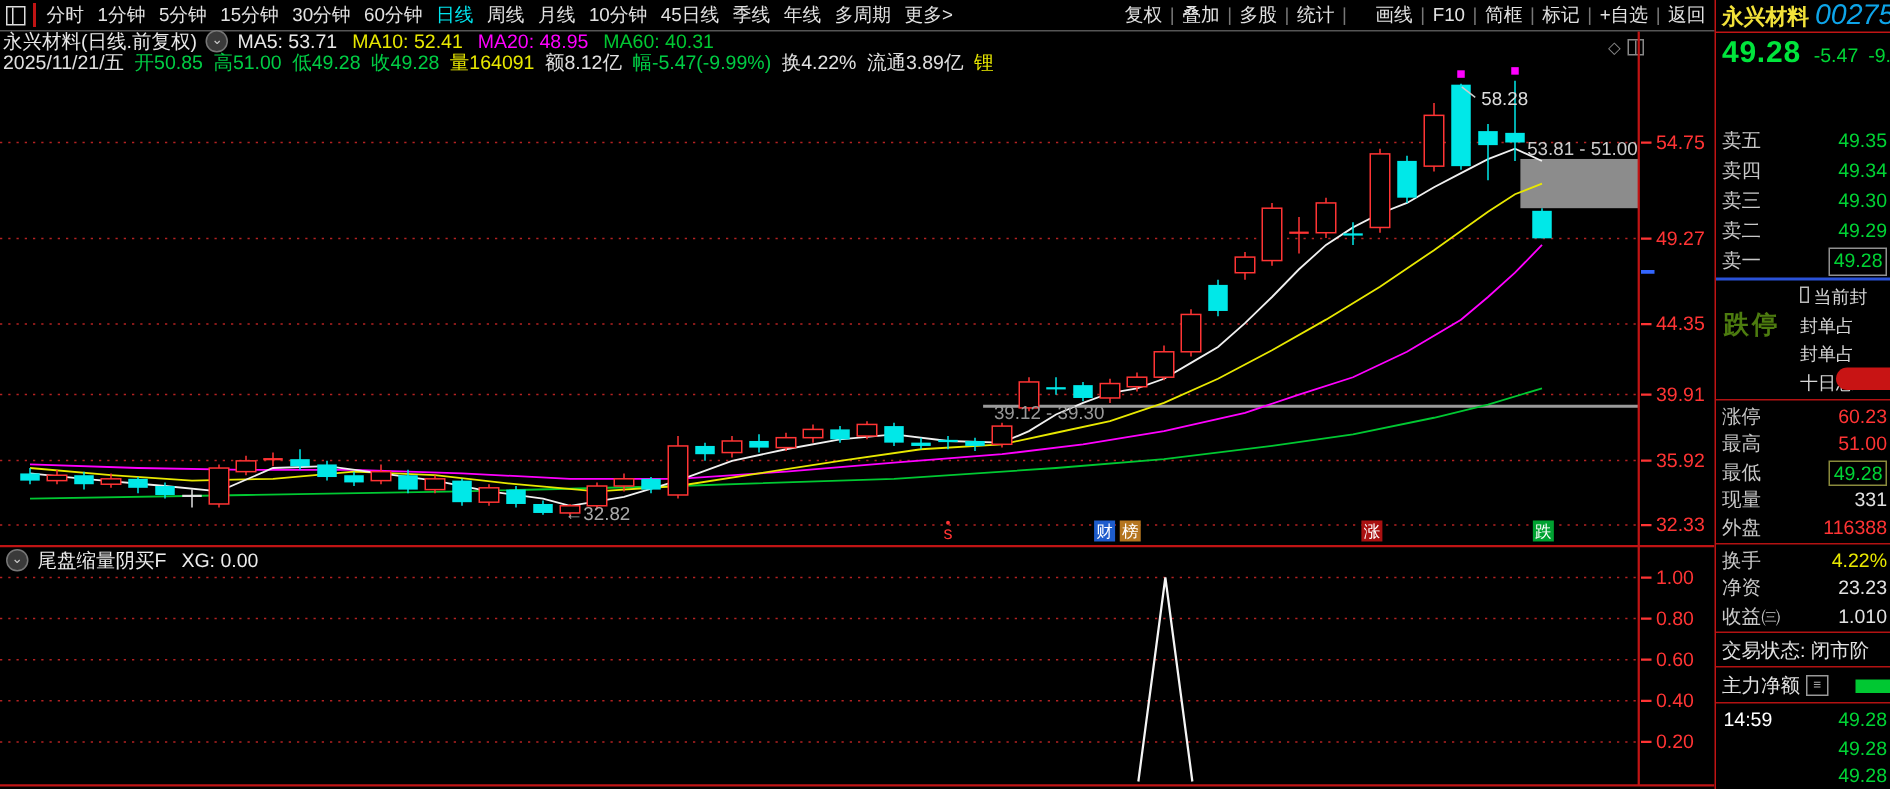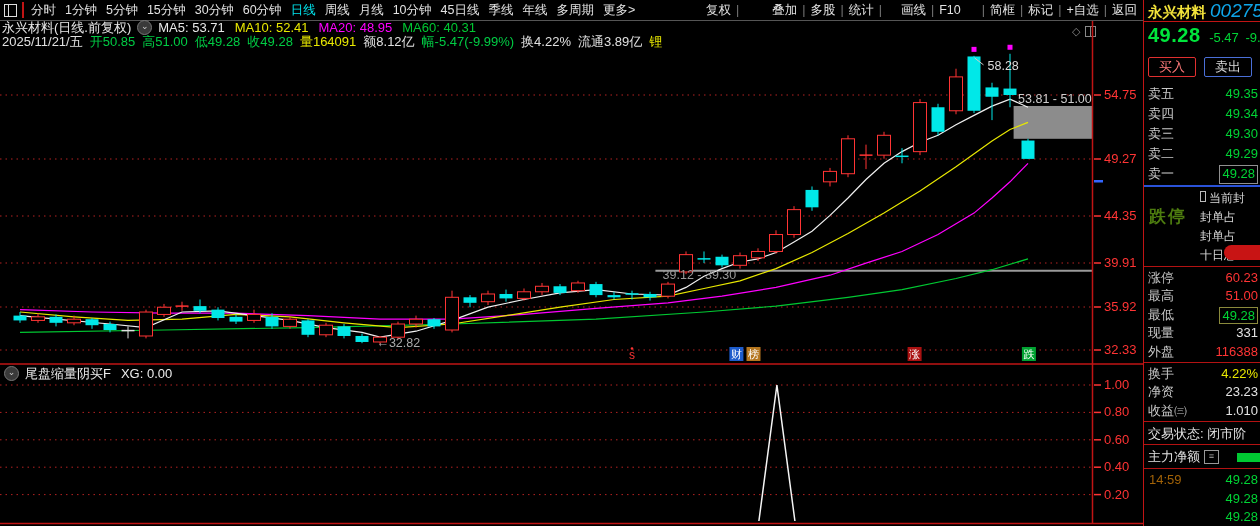--- a/index.html
+++ b/index.html
@@ -59,21 +59,21 @@
   .srow .lb{color:#c8c8c8;}
   .srow .vl{margin-left:auto;}
   .c-red{color:#ff3434;} .c-grn{color:#00d435;} .c-wht{color:#e2e2e2;} .c-yel{color:#e8e800;}
   .vl.boxedy{border:1px solid #8a8a3c;line-height:15px;margin-top:1px;padding:0 2px;}
   .statusrow{padding-left:4px;line-height:19px;color:#e2e2e2;white-space:nowrap;}
   .mfrow{padding-left:4px;line-height:20px;color:#e2e2e2;display:flex;align-items:center;position:relative;}
   .listicon{display:inline-block;width:13px;height:12px;border:1px solid #999;color:#aaa;font-size:9px;
             line-height:11px;text-align:center;margin-left:4px;}
   .greenbar{position:absolute;left:93px;top:6px;width:40px;height:9px;background:#00c832;}
   .trow{display:flex;height:18.6px;line-height:18.6px;padding:0 3px 0 5px;}
-  .trow .tm{color:#a16207;} .trow .pr{margin-left:auto;color:#00d435;}
+  .trow .tm{color:#ffffff;} .trow .pr{margin-left:auto;color:#00d435;}
   svg text{font-family:"Liberation Sans",sans-serif;}
 </style>
 </head>
 <body>
 
 <div class="screen">
 
   <div class="menubar">
     <div class="winicon">
         <i></i>
@@ -92,29 +92,29 @@
         <span class="mitem">10分钟</span>
         <span class="mitem">45日线</span>
         <span class="mitem">季线</span>
         <span class="mitem">年线</span>
         <span class="mitem">多周期</span>
         <span class="mitem">更多&gt;</span>
       </div>
     <div class="mgroup-right" id="menu-right">
         <span class="mitem" style="margin-right: 0px;">复权</span>
         <span class="msep">|</span>
-        <span class="mitem" style="margin-right: 0px; margin-left: 28px;">叠加</span>
+        <span class="mitem" style="margin-right: 0px;">叠加</span>
         <span class="msep">|</span>
         <span class="mitem" style="margin-right: 0px;">多股</span>
         <span class="msep">|</span>
         <span class="mitem" style="margin-right: 0px;">统计</span>
         <span class="msep">|</span>
         <span class="mitem" style="margin-right: 0px; margin-left: 14px;">画线</span>
         <span class="msep">|</span>
-        <span class="mitem" style="margin-right: 16px;">F10</span>
+        <span class="mitem" style="margin-right: 0px;">F10</span>
         <span class="msep">|</span>
         <span class="mitem" style="margin-right: 0px;">简框</span>
         <span class="msep">|</span>
         <span class="mitem" style="margin-right: 0px;">标记</span>
         <span class="msep">|</span>
         <span class="mitem" style="margin-right: 0px;">+自选</span>
         <span class="msep">|</span>
         <span class="mitem" style="margin-right: 0px;">返回</span>
       </div>
   </div>
@@ -321,24 +321,20 @@
     <span>尾盘缩量阴买F</span>
     <span class="xg">XG: 0.00</span>
   </div>
 
   <div class="panel">
     <div class="sec" style="top:24px;height:28px;white-space:nowrap;">
       <span class="bigprice" style="margin-left:4px;">49.28</span>
       <span class="chg">-5.47</span>
       <span class="chg" style="margin-left:3px;">-9.9</span>
     </div>
-    <div class="sec" style="top:54px;height:26px;">
-      <div class="btn buy">买入</div>
-      <div class="btn sell">卖出</div>
-    </div>
     <div class="sec" id="asks" style="top:84px;height:100px;">
         <div class="qrow">
           <span class="lb">卖五</span>
           <span class="vl">49.35</span>
         </div>
         <div class="qrow">
           <span class="lb">卖四</span>
           <span class="vl">49.34</span>
         </div>
         <div class="qrow">

